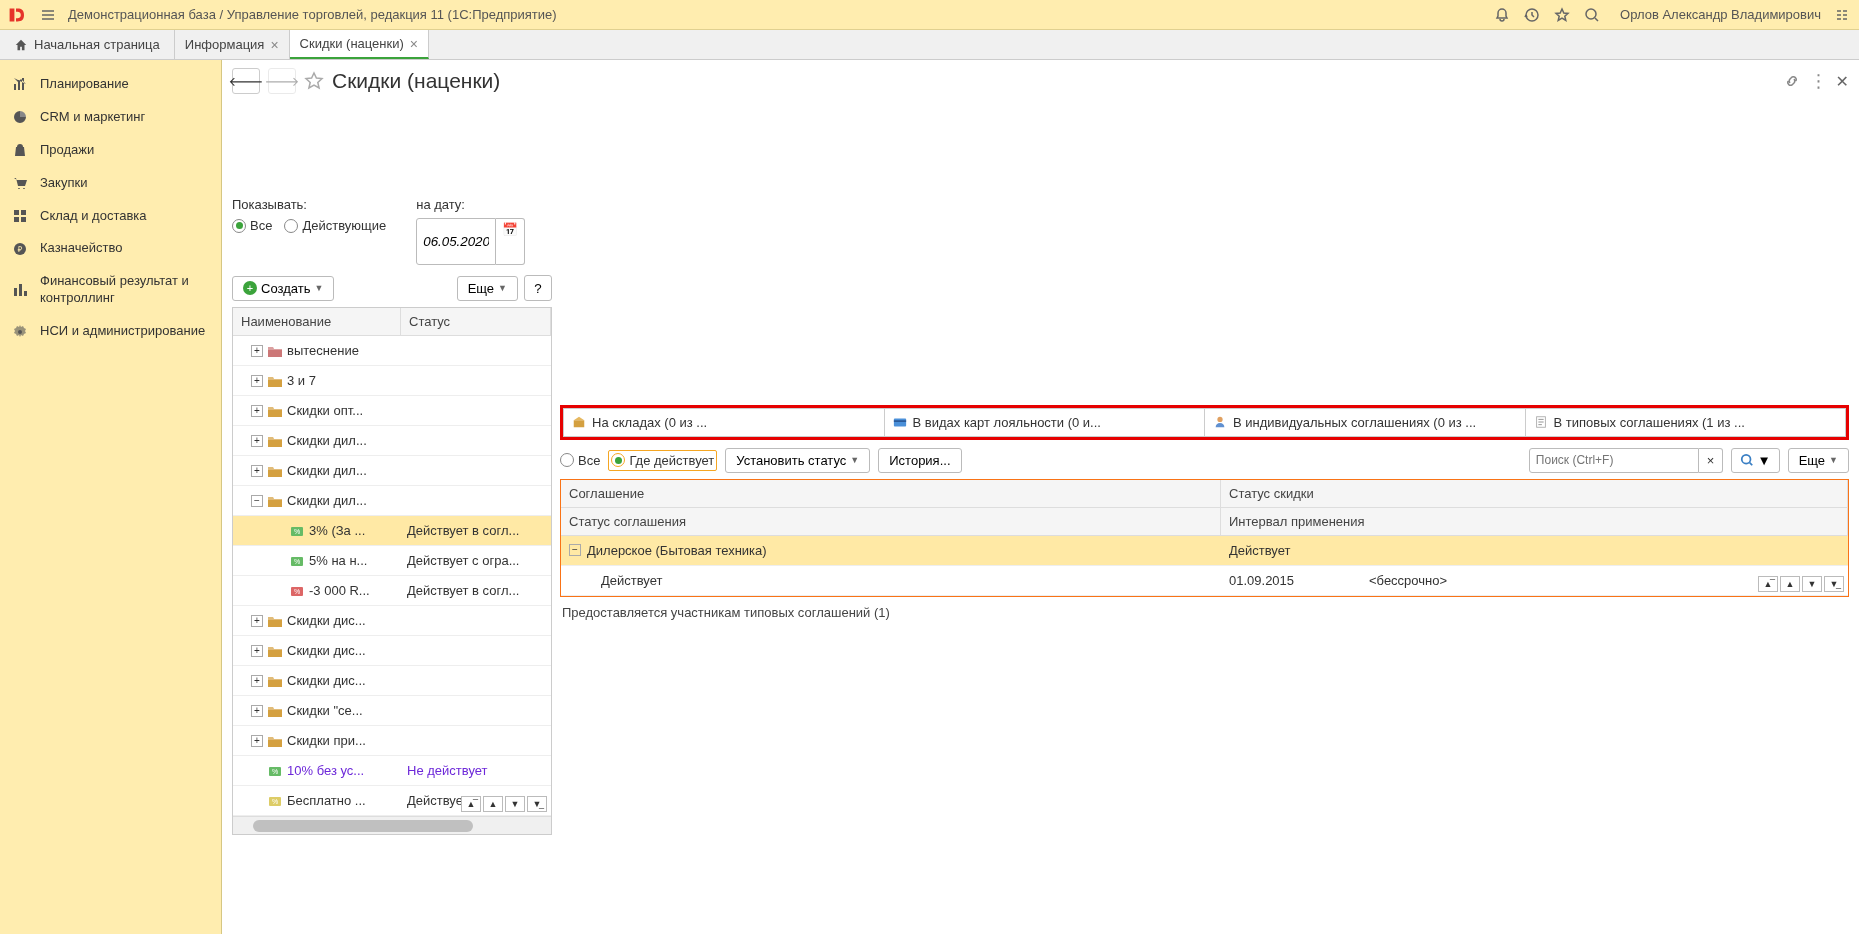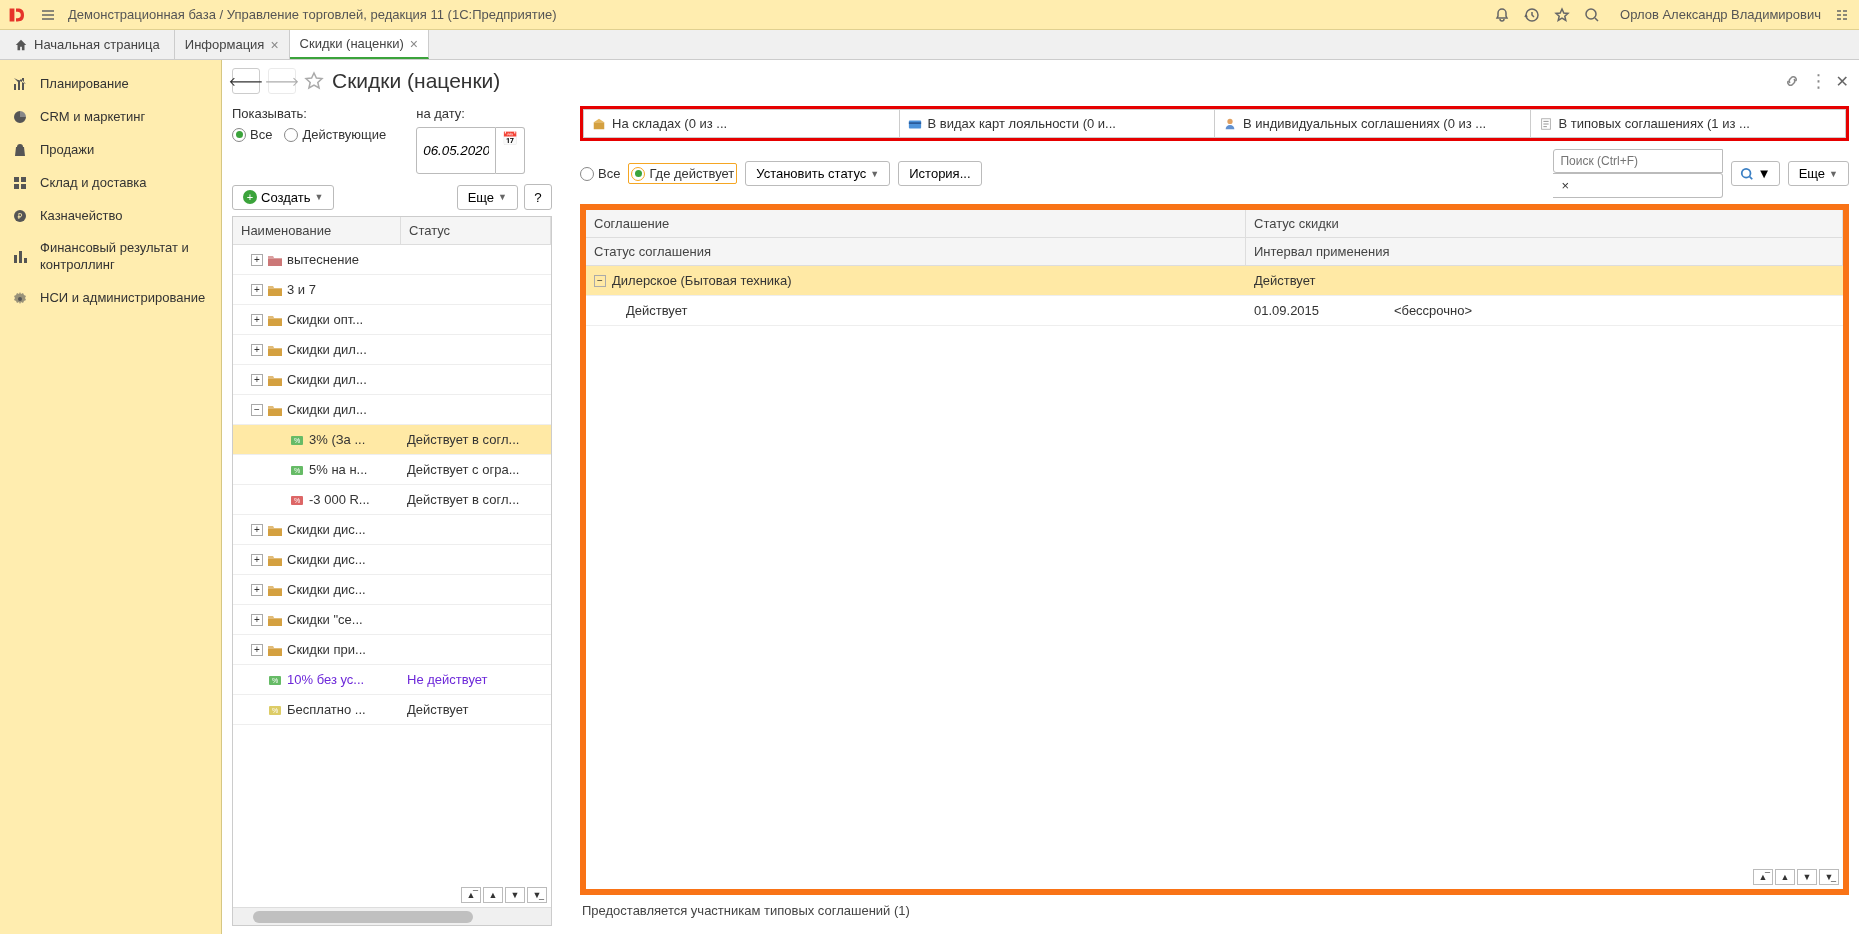--- a/index.html
+++ b/index.html
@@ -35,21 +35,21 @@
 .navbtn { width: 28px; height: 26px; border: 1px solid #ccc; background: #fff; display: flex; align-items: center; justify-content: center; cursor: pointer; border-radius: 3px; }
 .navbtn.disabled { opacity: 0.4; cursor: default; }
 .star { width: 20px; height: 20px; fill: none; stroke: #aaa; stroke-width: 1.5; cursor: pointer; }
 .page-title { font-size: 21px; color: #333; }
 .header-right { margin-left: auto; display: flex; gap: 10px; align-items: center; }
 .header-right svg { width: 16px; height: 16px; fill: none; stroke: #888; stroke-width: 1.5; cursor: pointer; }
 .header-right .dots { font-size: 18px; color: #888; cursor: pointer; letter-spacing: -2px; }
 .header-right .close { font-size: 16px; color: #666; cursor: pointer; }
 
 
-.body2 { display: flex; flex: 1; gap: 28px; overflow: hidden; }
+.body2 { display: flex; flex: 1; gap: 8px; overflow: hidden; align-items: center; }
 .leftpane { width: 320px; display: flex; flex-direction: column; }
 .rightpane { flex: 1; display: flex; flex-direction: column; overflow: hidden; }
 
 
 .filterrow { display: flex; gap: 30px; margin-bottom: 10px; }
 .filtercol { display: flex; flex-direction: column; gap: 6px; }
 .radiorow { display: flex; gap: 12px; align-items: center; }
 .radio { display: flex; align-items: center; gap: 4px; cursor: pointer; }
 .radio-circ { width: 14px; height: 14px; border: 1px solid #888; border-radius: 50%; display: inline-flex; align-items: center; justify-content: center; }
 .radio-circ.checked::after { content: ''; width: 7px; height: 7px; background: #3ba33b; border-radius: 50%; }
@@ -88,28 +88,28 @@
 .redbox { border: 3px solid #e60000; padding: 0; display: flex; margin-bottom: 8px; }
 .tabbtn { flex: 1; border: 1px solid #ccc; border-left: none; padding: 6px 8px; display: flex; align-items: center; gap: 6px; cursor: pointer; white-space: nowrap; overflow: hidden; text-overflow: ellipsis; background: #fff; }
 .tabbtn:first-child { border-left: 1px solid #ccc; }
 .tabbtn svg { width: 14px; height: 14px; flex-shrink: 0; }
 
 
 .rfilter { display: flex; align-items: center; gap: 8px; margin-bottom: 6px; }
 .rfilter .radio-circ.active { border: 1px solid #f5a623; }
 .rfilter .radio-circ.active.checked::after { background: #3ba33b; }
 .radio-wrap-active { border: 1px solid #f5a623; padding: 2px 2px; border-radius: 2px; }
-.searchbox { display: flex; margin-left: auto; flex-direction: column; }
+.searchbox { display: flex; margin-left: auto; }
 .searchbox input { border: 1px solid #bbb; padding: 4px 6px; width: 170px; border-radius: 3px 0 0 3px; font-size: 12px; color: #999; }
 .searchbox .x { border: 1px solid #bbb; border-left: none; padding: 4px 8px; border-radius: 0 3px 3px 0; cursor: pointer; }
 .searchbtn { border: 1px solid #bbb; padding: 4px 8px; border-radius: 3px; cursor: pointer; background: #fff; display: flex; align-items: center; gap: 3px; }
 .searchbtn svg { width: 14px; height: 14px; fill: none; stroke: #3a7fc4; stroke-width: 2; }
 
 
-.rgrid { border: 6px solid #f97316; flex: 1; display: flex; flex-direction: column; overflow: hidden; position: relative; }
+.rgrid { border: 1px solid #f97316; flex: 1; display: flex; flex-direction: column; overflow: hidden; position: relative; }
 .rghead { display: flex; background: #f5f5f5; border-bottom: 1px solid #ddd; }
 .rghead .th { padding: 6px 8px; border-right: 1px solid #ddd; color: #444; }
 .rghead2 { display: flex; background: #f5f5f5; border-bottom: 1px solid #ddd; }
 .rghead2 .th { padding: 6px 8px; border-right: 1px solid #ddd; color: #444; }
 .rgrow { display: flex; border-bottom: 1px solid #eee; min-height: 30px; align-items: center; }
 .rgrow.sel { background: #ffe9a5; }
 .rgrow .c1 { width: 660px; padding: 5px 8px; display: flex; align-items: center; gap: 6px; }
 .rgrow .c2 { width: 140px; padding: 5px 8px; }
 .rgrow .c3 { flex: 1; padding: 5px 8px; }
 .rgbody { flex: 1; overflow: auto; }
@@ -185,20 +185,26 @@
         <span>CRM и маркетинг</span>
       </div>
     <div class="item">
         <svg viewBox="0 0 16 16">
           <path fill="#555" d="M4 5h8l1 9H3zM5 5a3 3 0 0 1 6 0"></path>
         </svg>
         <span>Продажи</span>
       </div>
     <div class="item">
         <svg viewBox="0 0 16 16">
+          <path fill="#555" d="M2 3h2l2 8h7l2-6H5M6 13a1 1 0 1 0 2 0M11 13a1 1 0 1 0 2 0"></path>
+        </svg>
+        <span>Закупки</span>
+      </div>
+    <div class="item">
+        <svg viewBox="0 0 16 16">
           <path fill="#555" d="M2 2h5v5H2zm7 0h5v5H9zM2 9h5v5H2zm7 0h5v5H9z"></path>
         </svg>
         <span>Склад и доставка</span>
       </div>
     <div class="item">
         <svg viewBox="0 0 16 16">
           <circle cx="8" cy="8" r="6" fill="#555"></circle>
           <text x="8" y="11" text-anchor="middle" fill="#ffedaf" font-size="8">₽</text>
         </svg>
         <span>Казначейство</span>

